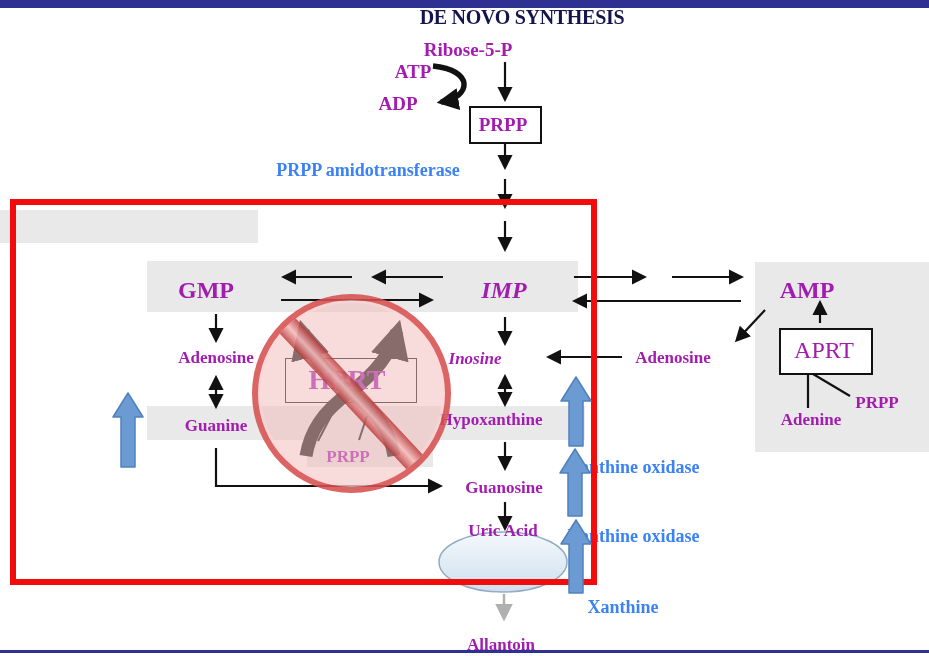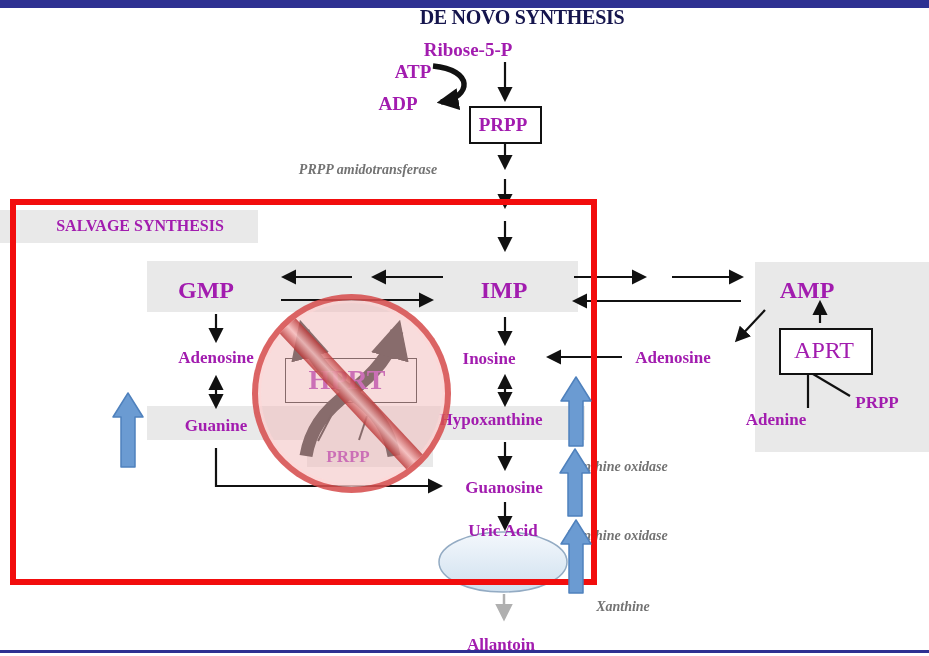--- a/index.html
+++ b/index.html
@@ -6,21 +6,21 @@
   #stage{position:relative;width:929px;height:656px;background:#fff;overflow:hidden;
          font-family:"Liberation Serif","DejaVu Serif",serif;}
   .bar{position:absolute;left:0;width:929px;background:#2e3192;}
   .band{position:absolute;background:#e9e9e9;}
   .lbl{position:absolute;transform:translate(-50%,-50%);white-space:nowrap;
        font-weight:bold;color:#a21caf;font-size:17px;line-height:1;}
   .big{font-size:24px;}
   .title{font-size:20px;color:#15154d;letter-spacing:-0.3px;}
   .mid{font-size:19px;}
   .enzyme{position:absolute;transform:translate(0,-50%);white-space:nowrap;
-          font-style:italic;font-weight:bold;color:#737373;font-size:14px;line-height:1;}
+          font-weight:bold;color:#3b82f6;font-size:18px;line-height:1;}
   .enzyme.center{transform:translate(-50%,-50%);}
   .boxed{position:absolute;background:#fff;border:2px solid #111;}
   svg.layer{position:absolute;left:0;top:0;pointer-events:none;}
   #redbox{position:absolute;left:10px;top:199px;width:575px;height:374px;
           border:6px solid #f20d0d;}
   #ban-circle{position:absolute;left:252px;top:294px;width:187px;height:187px;
               border-radius:50%;border:6px solid rgba(210,60,60,0.75);
               background:rgba(242,188,188,0.52);overflow:hidden;
               box-shadow:inset 0 0 0 3px rgba(255,215,215,0.55);}
   #ban-slash{position:absolute;left:-10%;top:50%;width:120%;height:22px;margin-top:-11px;
@@ -87,35 +87,34 @@
   </svg>
 
   <div class="lbl title" style="left:522px;top:17px;">DE NOVO SYNTHESIS</div>
   <div class="lbl mid" style="left:468px;top:49px;">Ribose-5-P</div>
   <div class="lbl mid" style="left:392px;top:71px;margin-left:21px;">ATP</div>
   <div class="lbl mid" style="left:398px;top:103px;">ADP</div>
   <div class="boxed" style="left:469px;top:106px;width:69px;height:34px;"></div>
   <div class="lbl mid" style="left:503px;top:124px;">PRPP</div>
   <div class="enzyme center" style="left:368px;top:170px;">PRPP amidotransferase</div>
 
-  <div class="lbl" style="left:140px;top:226px;font-size:16px;">SALVAGE SYNTHESIS</div>
   <div class="lbl big" style="left:206px;top:290px;">GMP</div>
-  <div class="lbl big" style="left:504px;top:290px;">IMP</div>
+  <div class="lbl big" style="left:504px;top:290px;font-style:italic;">IMP</div>
   <div class="lbl" style="left:216px;top:357px;">Adenosine</div>
-  <div class="lbl" style="left:489px;top:358px;">Inosine</div>
+  <div class="lbl" style="left:475px;top:358px;font-style:italic;">Inosine</div>
   <div class="lbl" style="left:216px;top:425px;">Guanine</div>
   <div class="lbl" style="left:491px;top:419px;">Hypoxanthine</div>
   <div class="lbl" style="left:504px;top:487px;">Guanosine</div>
   <div class="lbl" style="left:503px;top:530px;">Uric Acid</div>
   <div class="lbl" style="left:501px;top:644px;">Allantoin</div>
 
   <div class="lbl big" style="left:807px;top:290px;">AMP</div>
   <div class="boxed" style="left:779px;top:328px;width:90px;height:43px;"></div>
   <div class="lbl" style="left:824px;top:350px;font-size:24px;font-weight:normal;">APRT</div>
-  <div class="lbl" style="left:776px;top:419px;text-align:center;">Adenine</div>
+  <div class="lbl" style="left:811px;top:419px;text-align:center;">Adenine</div>
   <div class="lbl" style="left:877px;top:402px;">PRPP</div>
   <div class="lbl" style="left:673px;top:357px;">Adenosine</div>
 
   <div class="enzyme" style="left:567px;top:467px;">Xanthine oxidase</div>
   <div class="enzyme" style="left:567px;top:536px;">Xanthine oxidase</div>
   <div class="enzyme center" style="left:623px;top:607px;">Xanthine</div>
 
   <div id="redbox"></div>
 
   <svg class="layer" width="929" height="656">

